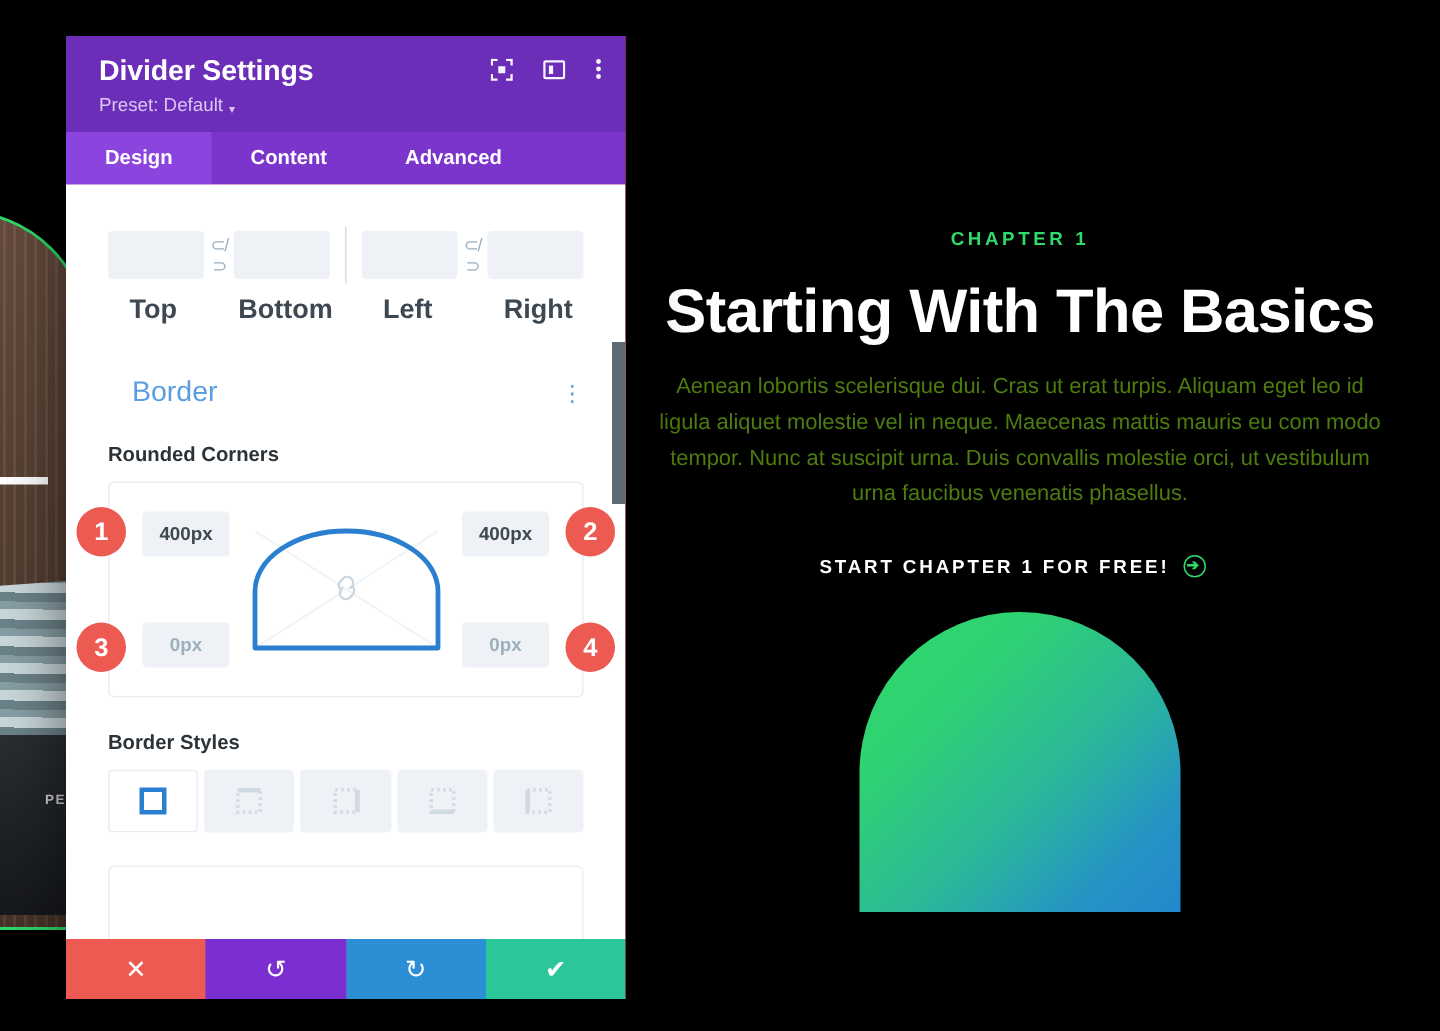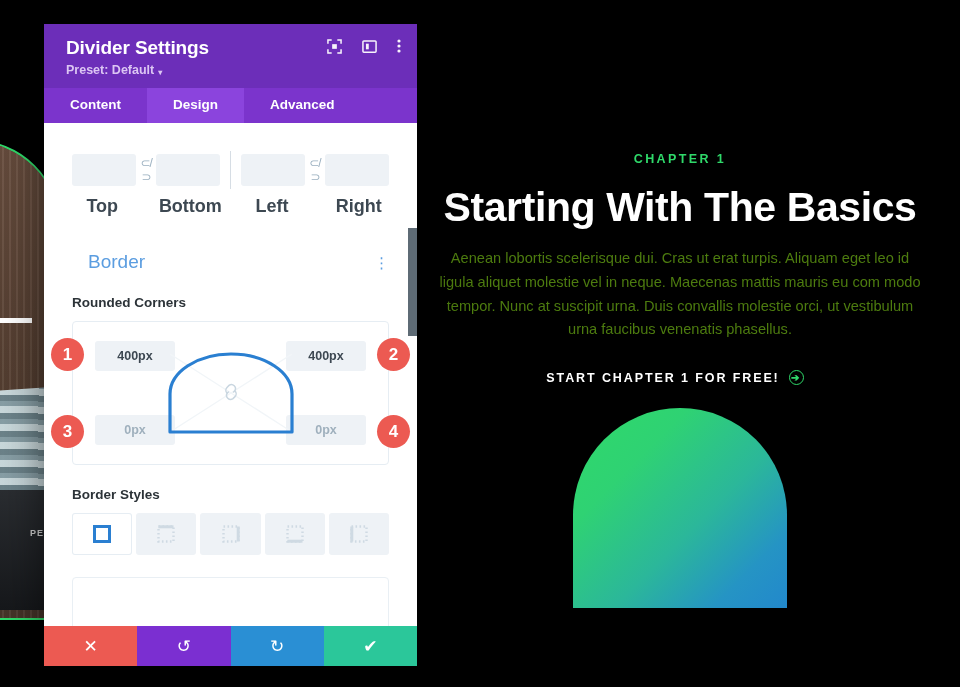--- a/index.html
+++ b/index.html
@@ -106,21 +106,21 @@
     overflow:hidden;
   }
   .modal-header{
     background:#6c2eb9;
     padding:13px 18px 11px 22px;
     position:relative;
     flex:0 0 auto;
   }
   .modal-title{ color:#fff; font-size:19px; font-weight:700; letter-spacing:-.1px; }
   .preset-row{
-    margin-top:4px; color:#dcc6f3; font-size:12.5px; font-weight:700;
+    margin-top:4px; color:#dcc6f3; font-size:12.5px; font-weight:400;
     display:flex; align-items:flex-end; gap:4px;
   }
   .caret{ font-size:8px; color:#dcc6f3; }
   .header-icons{
     position:absolute; right:16px; top:14px;
     display:flex; align-items:center; gap:20px;
   }
   .hicon{ color:#fff; opacity:.95; display:flex; }
 
   .tabs{
@@ -167,21 +167,21 @@
 
   .sub-label{ font-size:13.5px; font-weight:700; color:#2c3338; margin:22px 0 11px; }
 
   .corner-box{
     position:relative;
     border:1px solid #e6edf3; border-radius:4px;
     height:144px;
   }
   .corner-input{
     position:absolute;
-    width:80px; height:30px; background:#eef2f6; border-radius:3px;
+    width:58px; height:30px; background:#eef2f6; border-radius:3px;
     display:flex; align-items:center; justify-content:center;
     font-size:12.5px; font-weight:600;
   }
   .ci-filled{ color:#3d4852; }
   .ci-empty{ color:#9fb0bd; }
   .ci-tl{ left:22px; top:19px; }
   .ci-tr{ right:22px; top:19px; }
   .ci-bl{ left:22px; bottom:19px; }
   .ci-br{ right:22px; bottom:19px; }
 
@@ -280,22 +280,22 @@
           <svg width="4" height="16" viewBox="0 0 4 16">
             <circle cx="2" cy="3" r="1.6" fill="#fff"></circle>
             <circle cx="2" cy="8" r="1.6" fill="#fff"></circle>
             <circle cx="2" cy="13" r="1.6" fill="#fff"></circle>
           </svg>
         </span>
       </div>
     </div>
 
     <div class="tabs">
+      <div class="tab active">Design</div>
       <div class="tab">Content</div>
-      <div class="tab active">Design</div>
       <div class="tab">Advanced</div>
     </div>
 
     <div class="panel-body">
       <div class="vscroll"></div>
       <div class="scroll-inner">
 
         <div class="sec-pad" style="padding-top:28px;">
           <div class="pad-row">
             <input class="pad-field" value="" style="">

